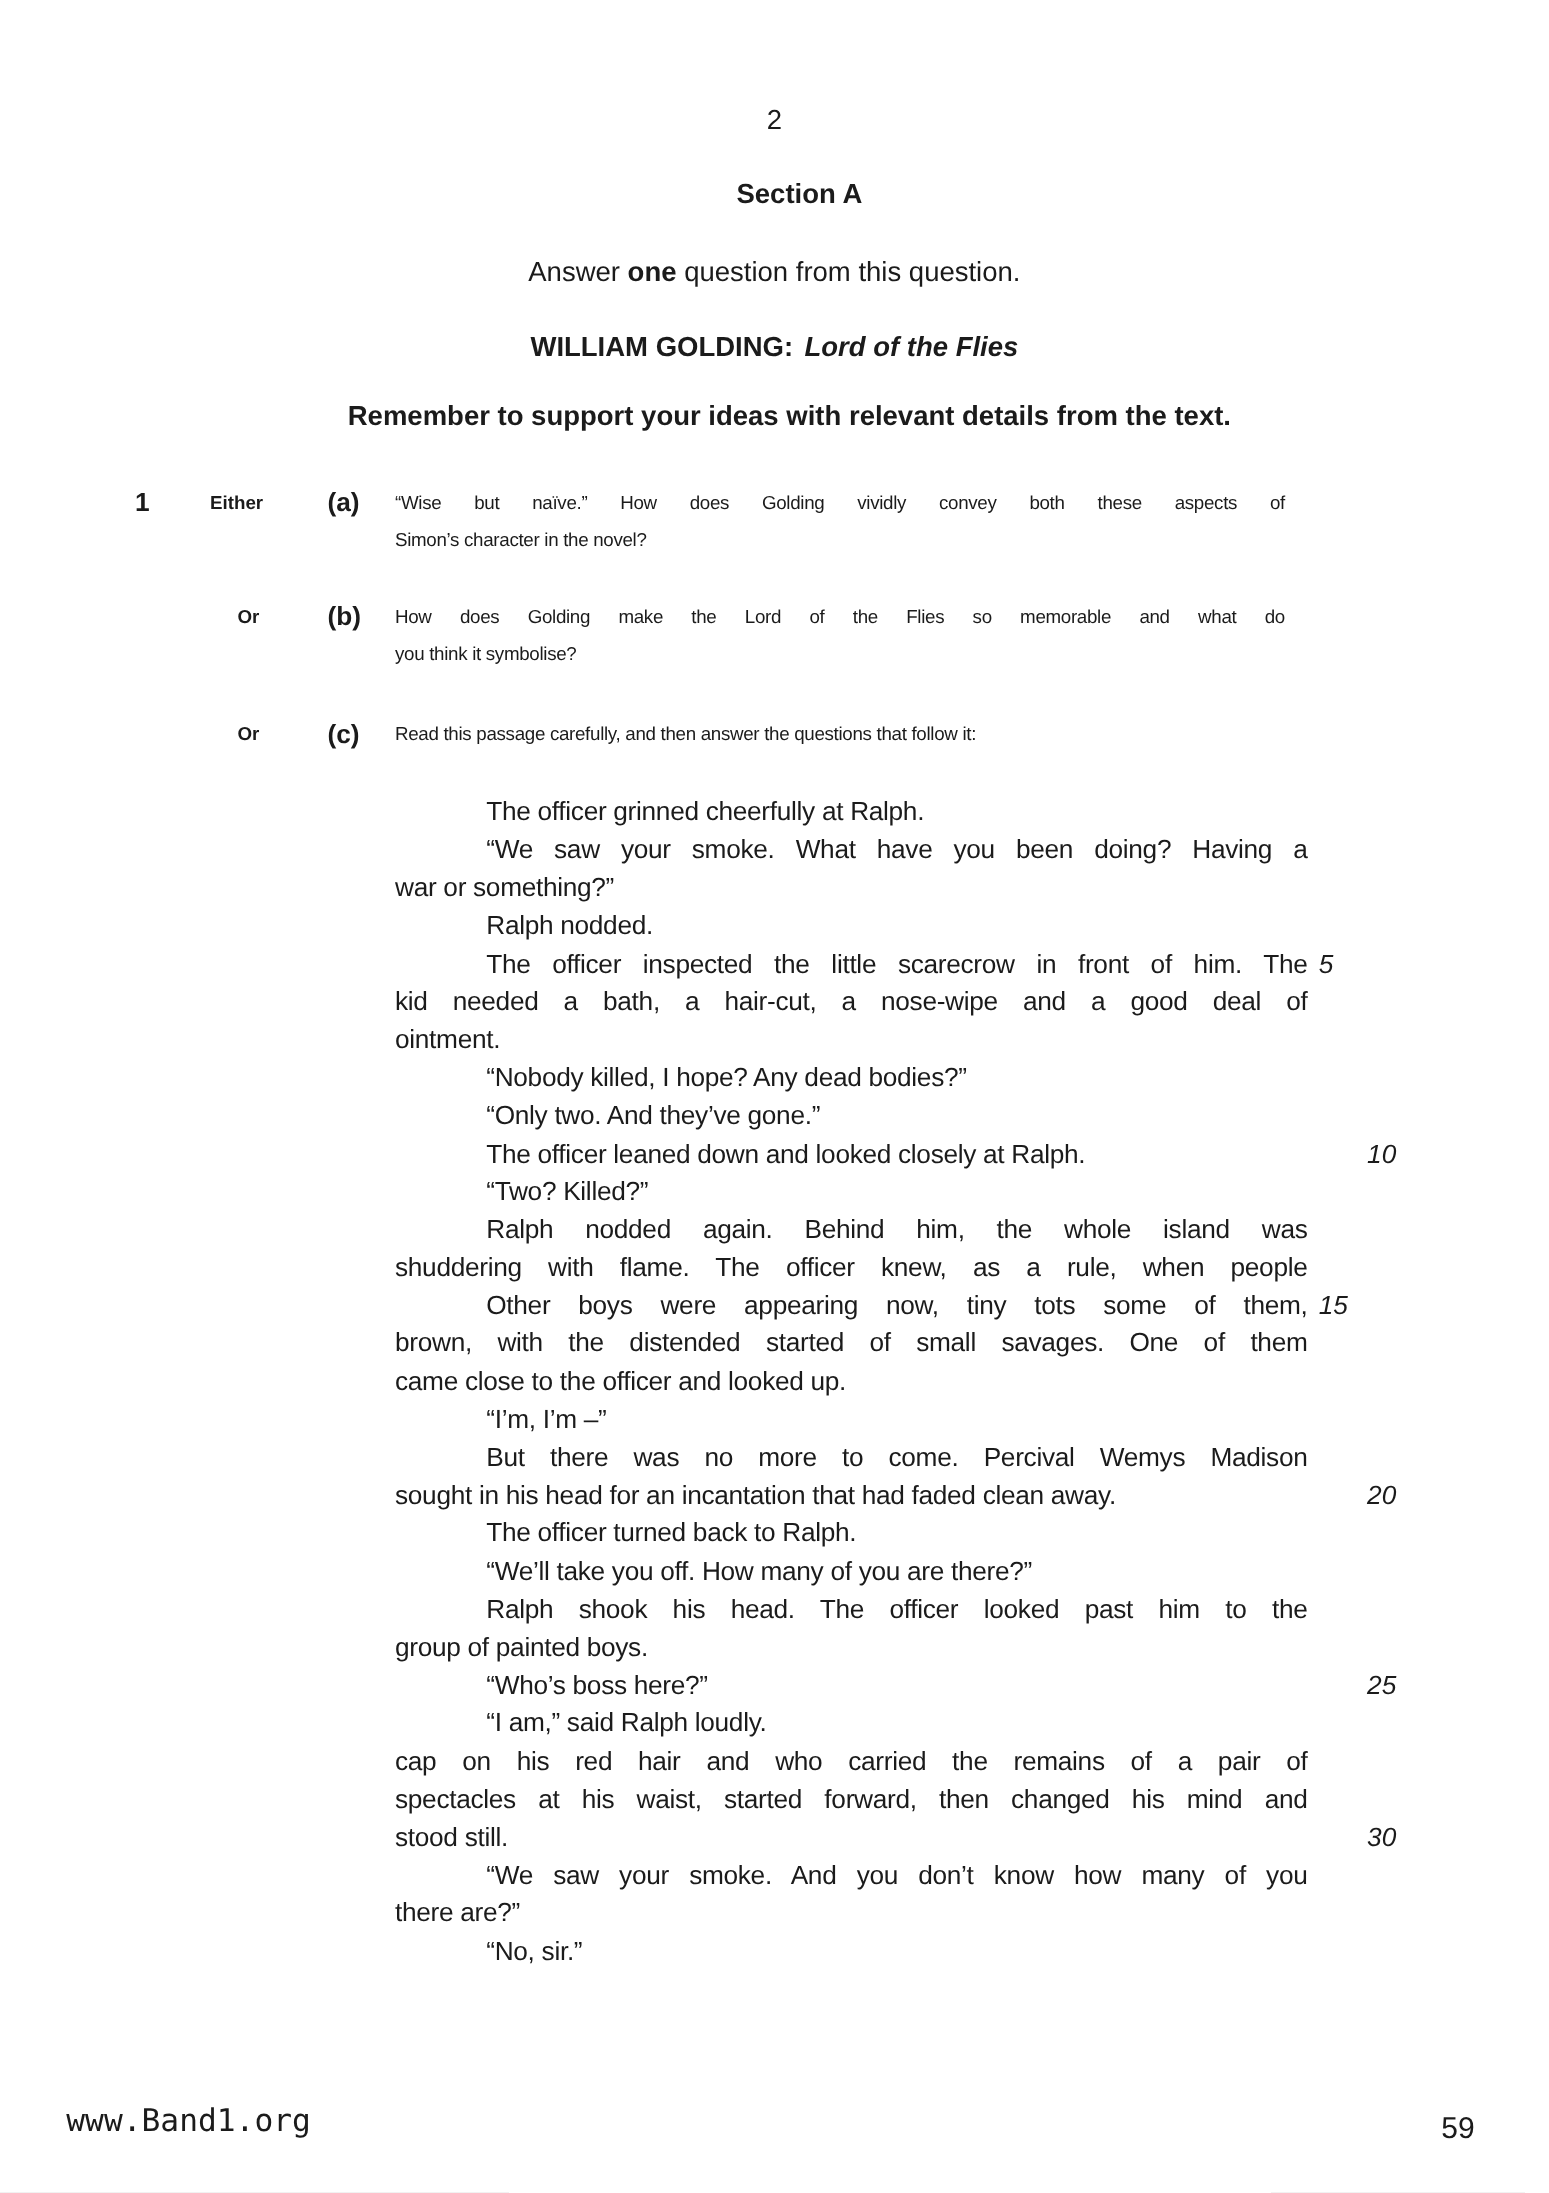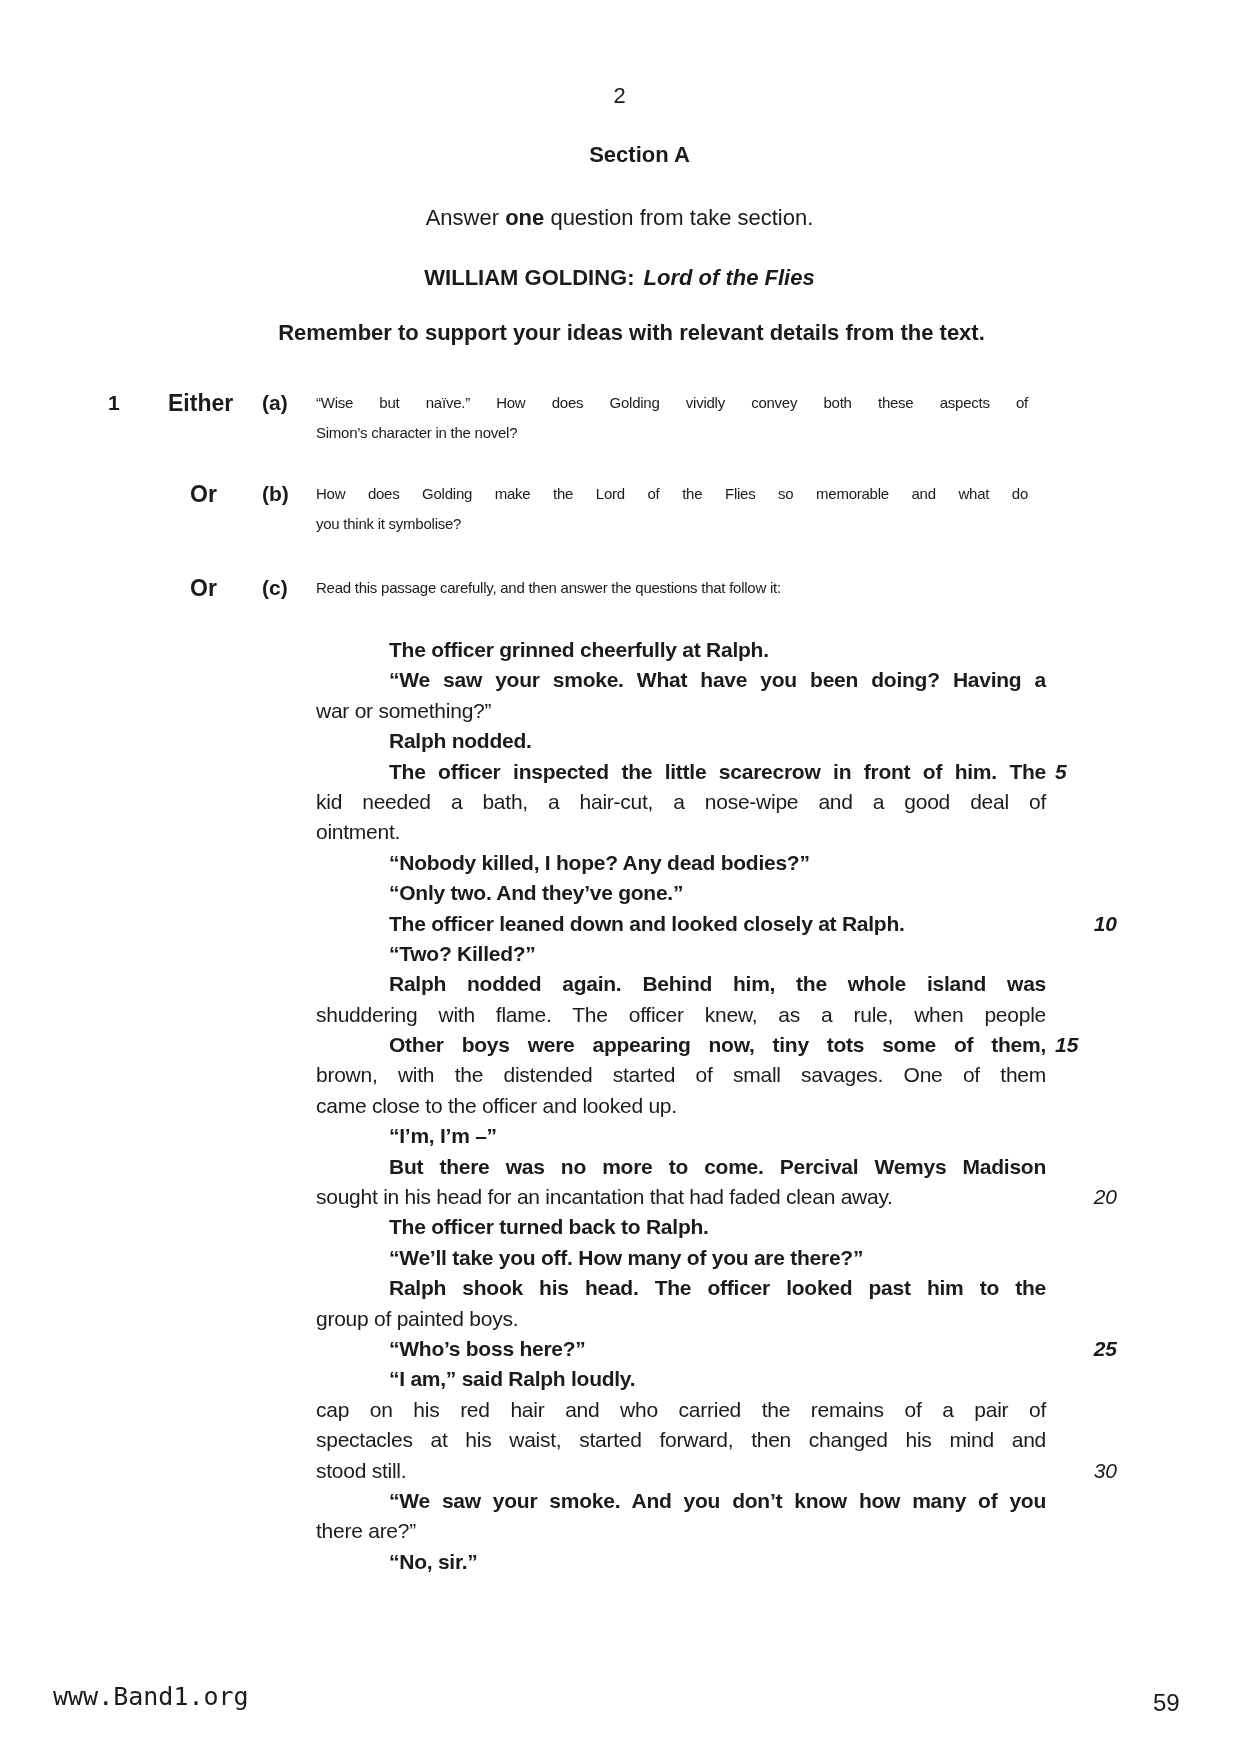--- a/index.html
+++ b/index.html
@@ -16,29 +16,29 @@
   .pagenum{top:81px;}
   .section{top:140px;font-weight:700;padding-left:20px;}
   .instruction{top:203px;}
   .worktitle{top:263px;font-weight:700;}
   .worktitle .author{margin-right:9px;}
   .reminder{top:318px;font-weight:700;margin-left:12px;}
 
   
   .qrow{position:absolute;left:0;width:100%;}
   .qnum{position:absolute;left:108px;font-weight:700;font-size:21px;line-height:30.4px;}
-  .qlead{position:absolute;font-weight:700;font-size:23px;line-height:30.4px;}
+  .qlead{position:absolute;font-weight:700;font-size:15px;line-height:30.4px;}
   .qlabel{position:absolute;left:262px;font-weight:700;font-size:21px;line-height:30.4px;}
   .qtext{position:absolute;left:316px;width:712px;}
   .tline{height:30.4px;line-height:30.4px;font-size:15px;letter-spacing:-0.25px;}
 
   
   .passage{position:absolute;left:316px;top:635px;width:730px;}
   .pline{position:relative;height:30.4px;line-height:30.4px;font-size:21px;letter-spacing:-0.25px;}
-  .pline.ind{padding-left:73px;font-weight:bold;}
+  .pline.ind{padding-left:73px;}
   .just{text-align:justify;text-align-last:justify;-moz-text-align-last:justify;}
   .lnum{
     position:absolute;left:739px;top:0;width:62px;text-align:right;
     font-style:italic;letter-spacing:0;font-size:21px;line-height:30.4px;
   }
 
   
   .footer-url{
     position:absolute;left:53px;top:1682px;
     font-family:"DejaVu Sans Mono",monospace;font-size:25px;line-height:30px;
@@ -47,21 +47,21 @@
 </style>
 </head>
 <body>
 
 <div class="page">
 
   <div class="center pagenum">2</div>
 
   <div class="center section">Section A</div>
 
-  <div class="center instruction"><span>Answer </span><span class="bold">one</span><span> question from take section.</span></div>
+  <div class="center instruction"><span>Answer </span><span class="bold">one</span><span> question from this question.</span></div>
 
   <div class="center worktitle"><span class="author">WILLIAM GOLDING:</span><span class="italic">Lord of the Flies</span></div>
 
   <div class="center reminder">Remember to support your ideas with relevant details from the text.</div>
 
   <div>
       <div class="qrow" style="top: 388px;">
         <span class="qnum">1</span>
         <span class="qlead" style="left: 168px;">Either</span>
         <span class="qlabel">(a)</span>

